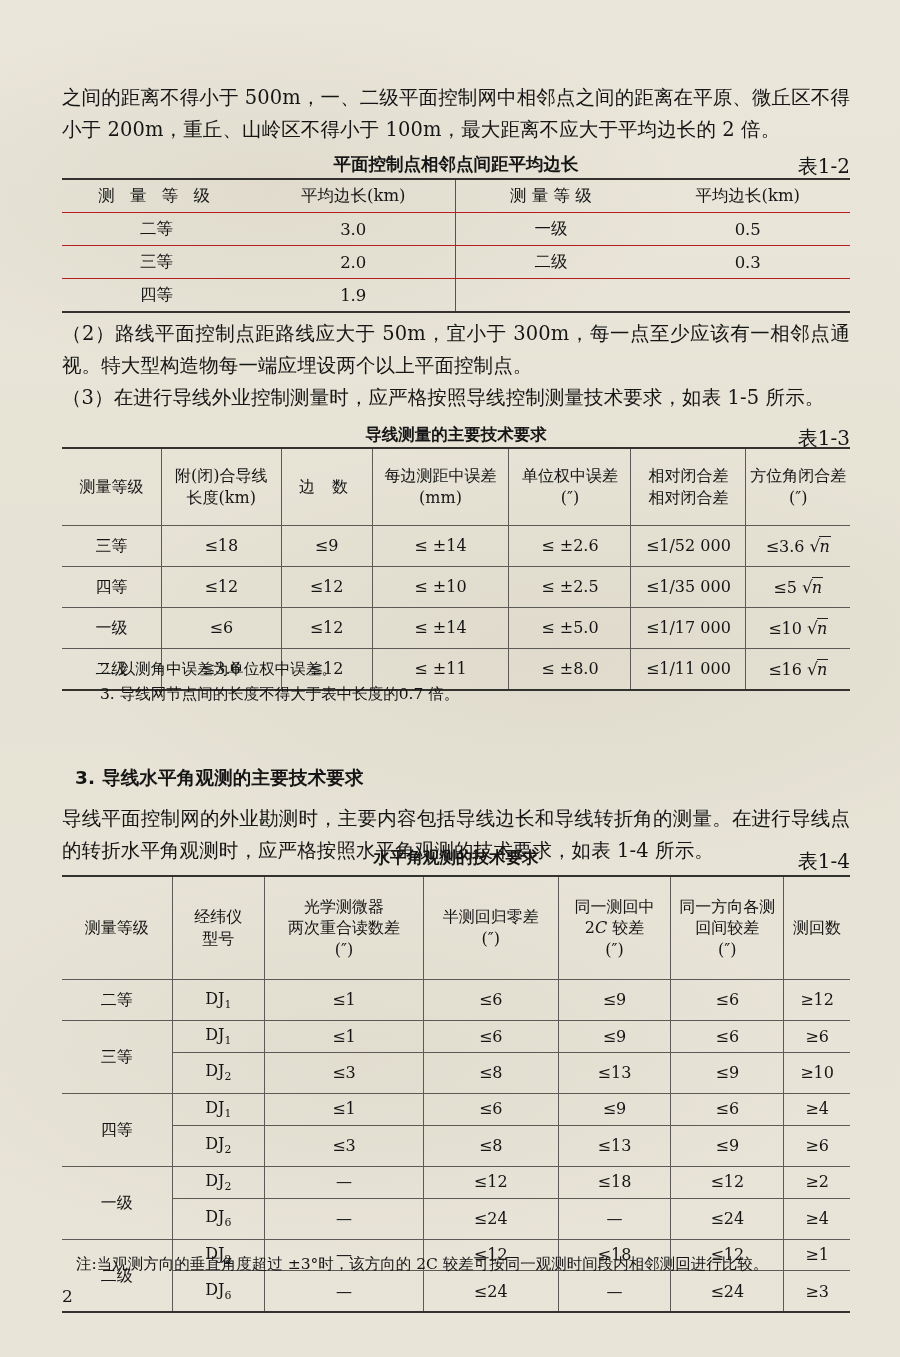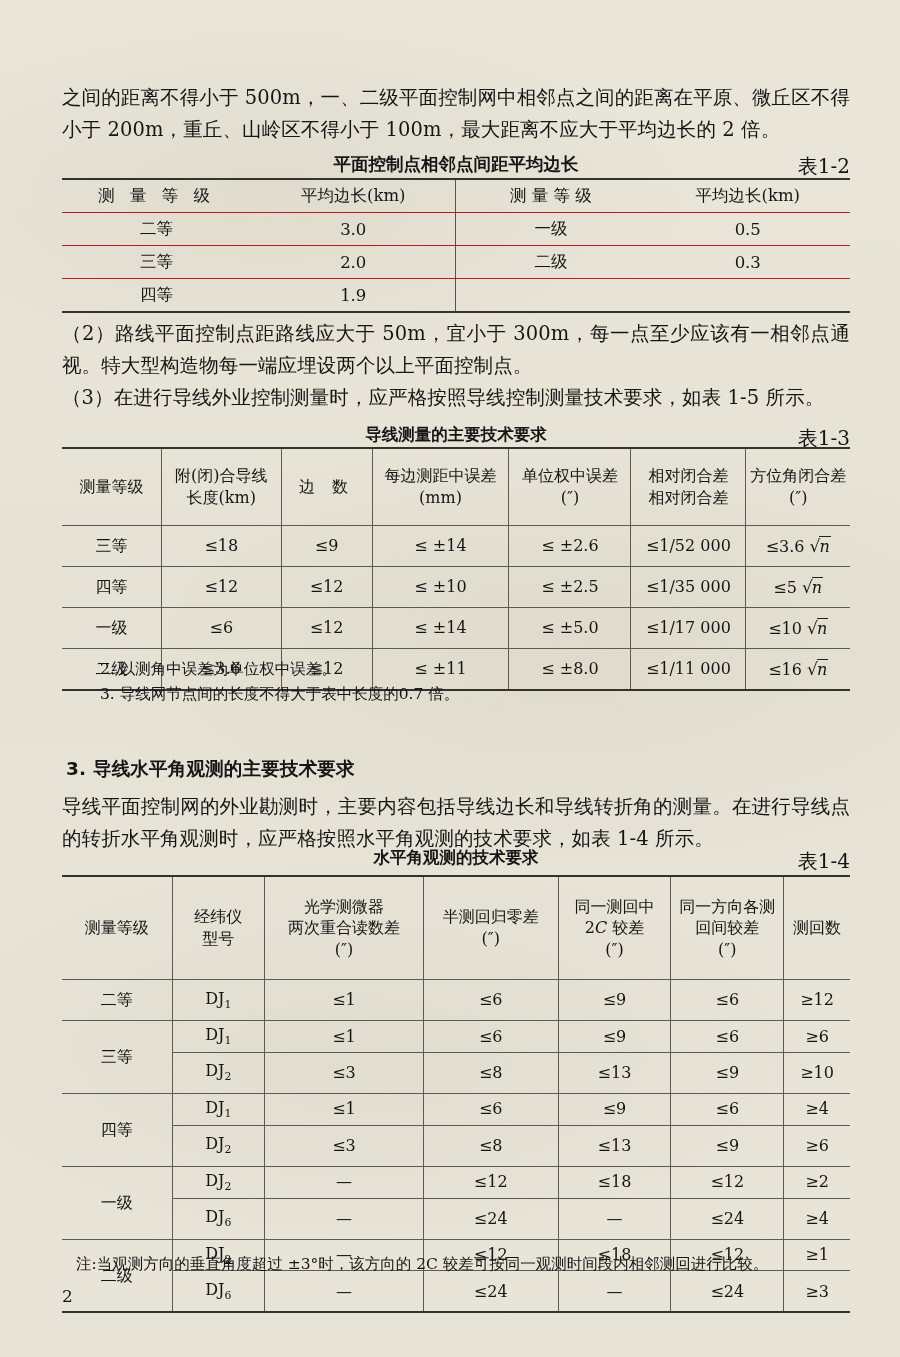--- a/index.html
+++ b/index.html
@@ -94,21 +94,21 @@
     font-size:15.5px;
     line-height:1.62;
     margin:0;
     font-family:"DejaVu Serif","Liberation Serif",serif;
   }
   .note .ind{padding-left:18px;display:block;}
 
   h3.sec{
     font-size:18.5px;
     font-weight:bold;
-    margin:4px;
+    margin:13px;
     font-family:"DejaVu Sans","Liberation Sans",sans-serif;
     letter-spacing:.2px;
   }
 
   .pageno{
     position:absolute;left:62px;top:1286px;
     font-size:17px;
   }
 
   .it{font-style:italic;}

